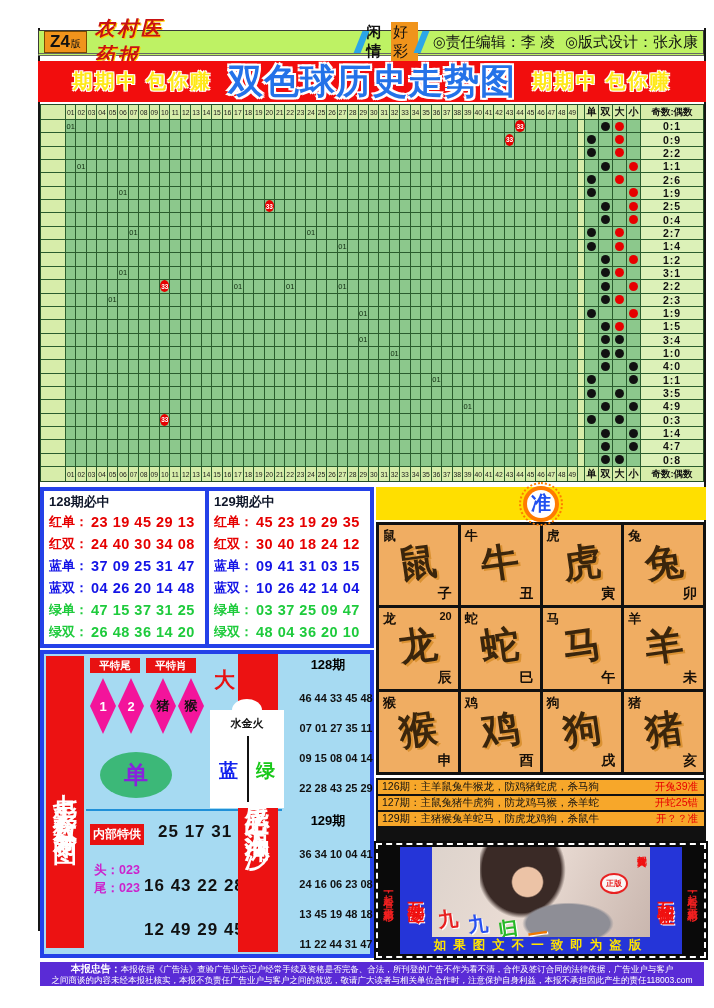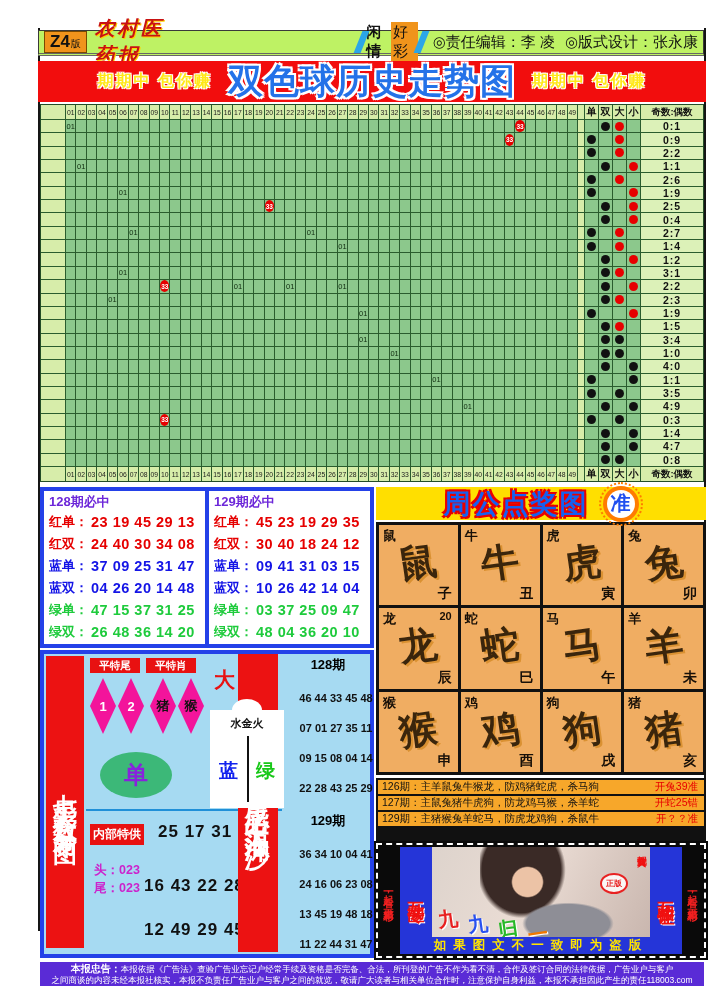--- a/index.html
+++ b/index.html
@@ -12,39 +12,39 @@
   .z4 b{font-size:17px;line-height:20px;color:#111;}
   .z4 span{font-size:10px;color:#111;}
   .paper{color:#c81212;font-size:20px;font-weight:bold;text-shadow:1px 1px 0 #ffd200;letter-spacing:3px;font-style:italic;}
   .colname{display:flex;align-items:center;margin-left:165px;height:22px;}
   .slash{width:9px;height:22px;background:#2ba6e8;transform:skewX(-22deg);display:inline-block;}
   .cn1{font-size:15px;font-weight:bold;color:#111;padding:0 2px;}
   .cn2{font-size:15px;font-weight:normal;color:#111;background:#f0941c;padding:1px 2px;}
   .credits{margin-left:auto;font-size:15px;color:#111;display:flex;gap:10px;white-space:nowrap;}
   
   .banner{position:absolute;left:0;top:33px;width:668px;height:41px;background:#f20d0d;display:flex;align-items:center;justify-content:center;gap:16px;}
-  .slogan{color:#ffe818;font-size:16px;font-weight:bold;letter-spacing:2px;text-shadow:-1px -1px 0 #fff,1px -1px 0 #fff,-1px 1px 0 #fff,1px 1px 0 #fff;}
+  .slogan{color:#ffe818;font-size:20px;font-weight:bold;letter-spacing:2px;text-shadow:-1px -1px 0 #fff,1px -1px 0 #fff,-1px 1px 0 #fff,1px 1px 0 #fff;}
   .btitle{color:#2472e8;font-size:35px;font-weight:bold;letter-spacing:1px;text-shadow:-2px -2px 0 #fff,2px -2px 0 #fff,-2px 2px 0 #fff,2px 2px 0 #fff,0 2px 0 #fff,2px 0 0 #fff;}
   
   .trendgrid{position:absolute;left:2px;top:76px;width:664px;height:378px;display:grid;
     grid-template-columns:24px repeat(49,1fr) 6px 13px 13px 13px 13px 62px;
     grid-template-rows:14px repeat(26,1fr) 14px;gap:1px;background:#2a5c2e;border:1px solid #234d26;box-sizing:border-box;}
   .gcell{background:#8cc88c;display:flex;align-items:center;justify-content:center;overflow:hidden;}
   .gcell.light{background:#d7edaa;}
   .gcell.ratio{background:#dcf1b8;font-size:10.5px;font-weight:bold;color:#111;letter-spacing:1px;}
   .collab{font-size:6.8px;color:#1a1a1a;}
   .sidelab{font-size:10px;font-weight:bold;color:#111;}
   .ratiolab{font-size:9.5px;font-weight:bold;color:#111;}
   .m01{font-size:7.5px;color:#0e2a0e;}
   .ball{width:12px;height:12px;border-radius:50%;background:#e60000;color:#fff;font-size:6.5px;font-weight:bold;display:flex;align-items:center;justify-content:center;}
   .dot{width:9px;height:9px;border-radius:50%;}
   
   .predictions{position:absolute;left:2px;top:459px;width:334px;height:161px;background:#2441e8;box-sizing:border-box;display:flex;gap:4px;padding:4px;}
   .pbox{background:#fff;flex:1;padding:2px 5px;box-sizing:border-box;}
-  .ptitle{font-size:13px;font-weight:bold;color:#6d28d9;height:18px;}
+  .ptitle{font-size:13px;font-weight:bold;color:#0f172a;height:18px;}
   .pline{display:flex;align-items:center;height:22px;white-space:nowrap;}
   .plabel{font-size:13px;font-weight:bold;}
   .pnums{font-size:14.5px;font-weight:bold;margin-left:3px;letter-spacing:.5px;}
   .pline.red .plabel,.pline.red .pnums{color:#e60000;}
   .pline.blue .plabel,.pline.blue .pnums{color:#1414e6;}
   .pline.green .plabel,.pline.green .pnums{color:#1ecb3c;}
   
   .zgbanner{position:absolute;left:338px;top:459px;width:330px;height:33px;background:#ffdf00;display:flex;align-items:center;justify-content:center;gap:14px;}
   .zgtitle{color:#1560f0;font-size:27px;font-weight:bold;letter-spacing:2px;text-shadow:-2px -2px 0 #e80000,2px -2px 0 #e80000,-2px 2px 0 #e80000,2px 2px 0 #e80000;}
   .zbadge{width:36px;height:36px;border-radius:50%;background:#ff7c00;outline:2px dotted #ff7c00;outline-offset:2px;display:flex;align-items:center;justify-content:center;z-index:5;}
@@ -1877,21 +1877,20 @@
           <span class="pnums">03 37 25 09 47</span>
         </div>
         <div class="pline green">
           <span class="plabel">绿双：</span>
           <span class="pnums">48 04 36 20 10</span>
         </div>
       </div>
     </div>
 
   <div class="zgbanner">
-    <span class="zgtitle">周公点奖图</span>
     <span class="zbadge">
         <span class="zbinner">准</span>
       </span>
   </div>
   <div class="zodiac">
       <div class="zcell">
         <div class="zname">鼠</div>
         <div class="zart">鼠</div>
         <div class="zbranch">子</div>
       </div>

